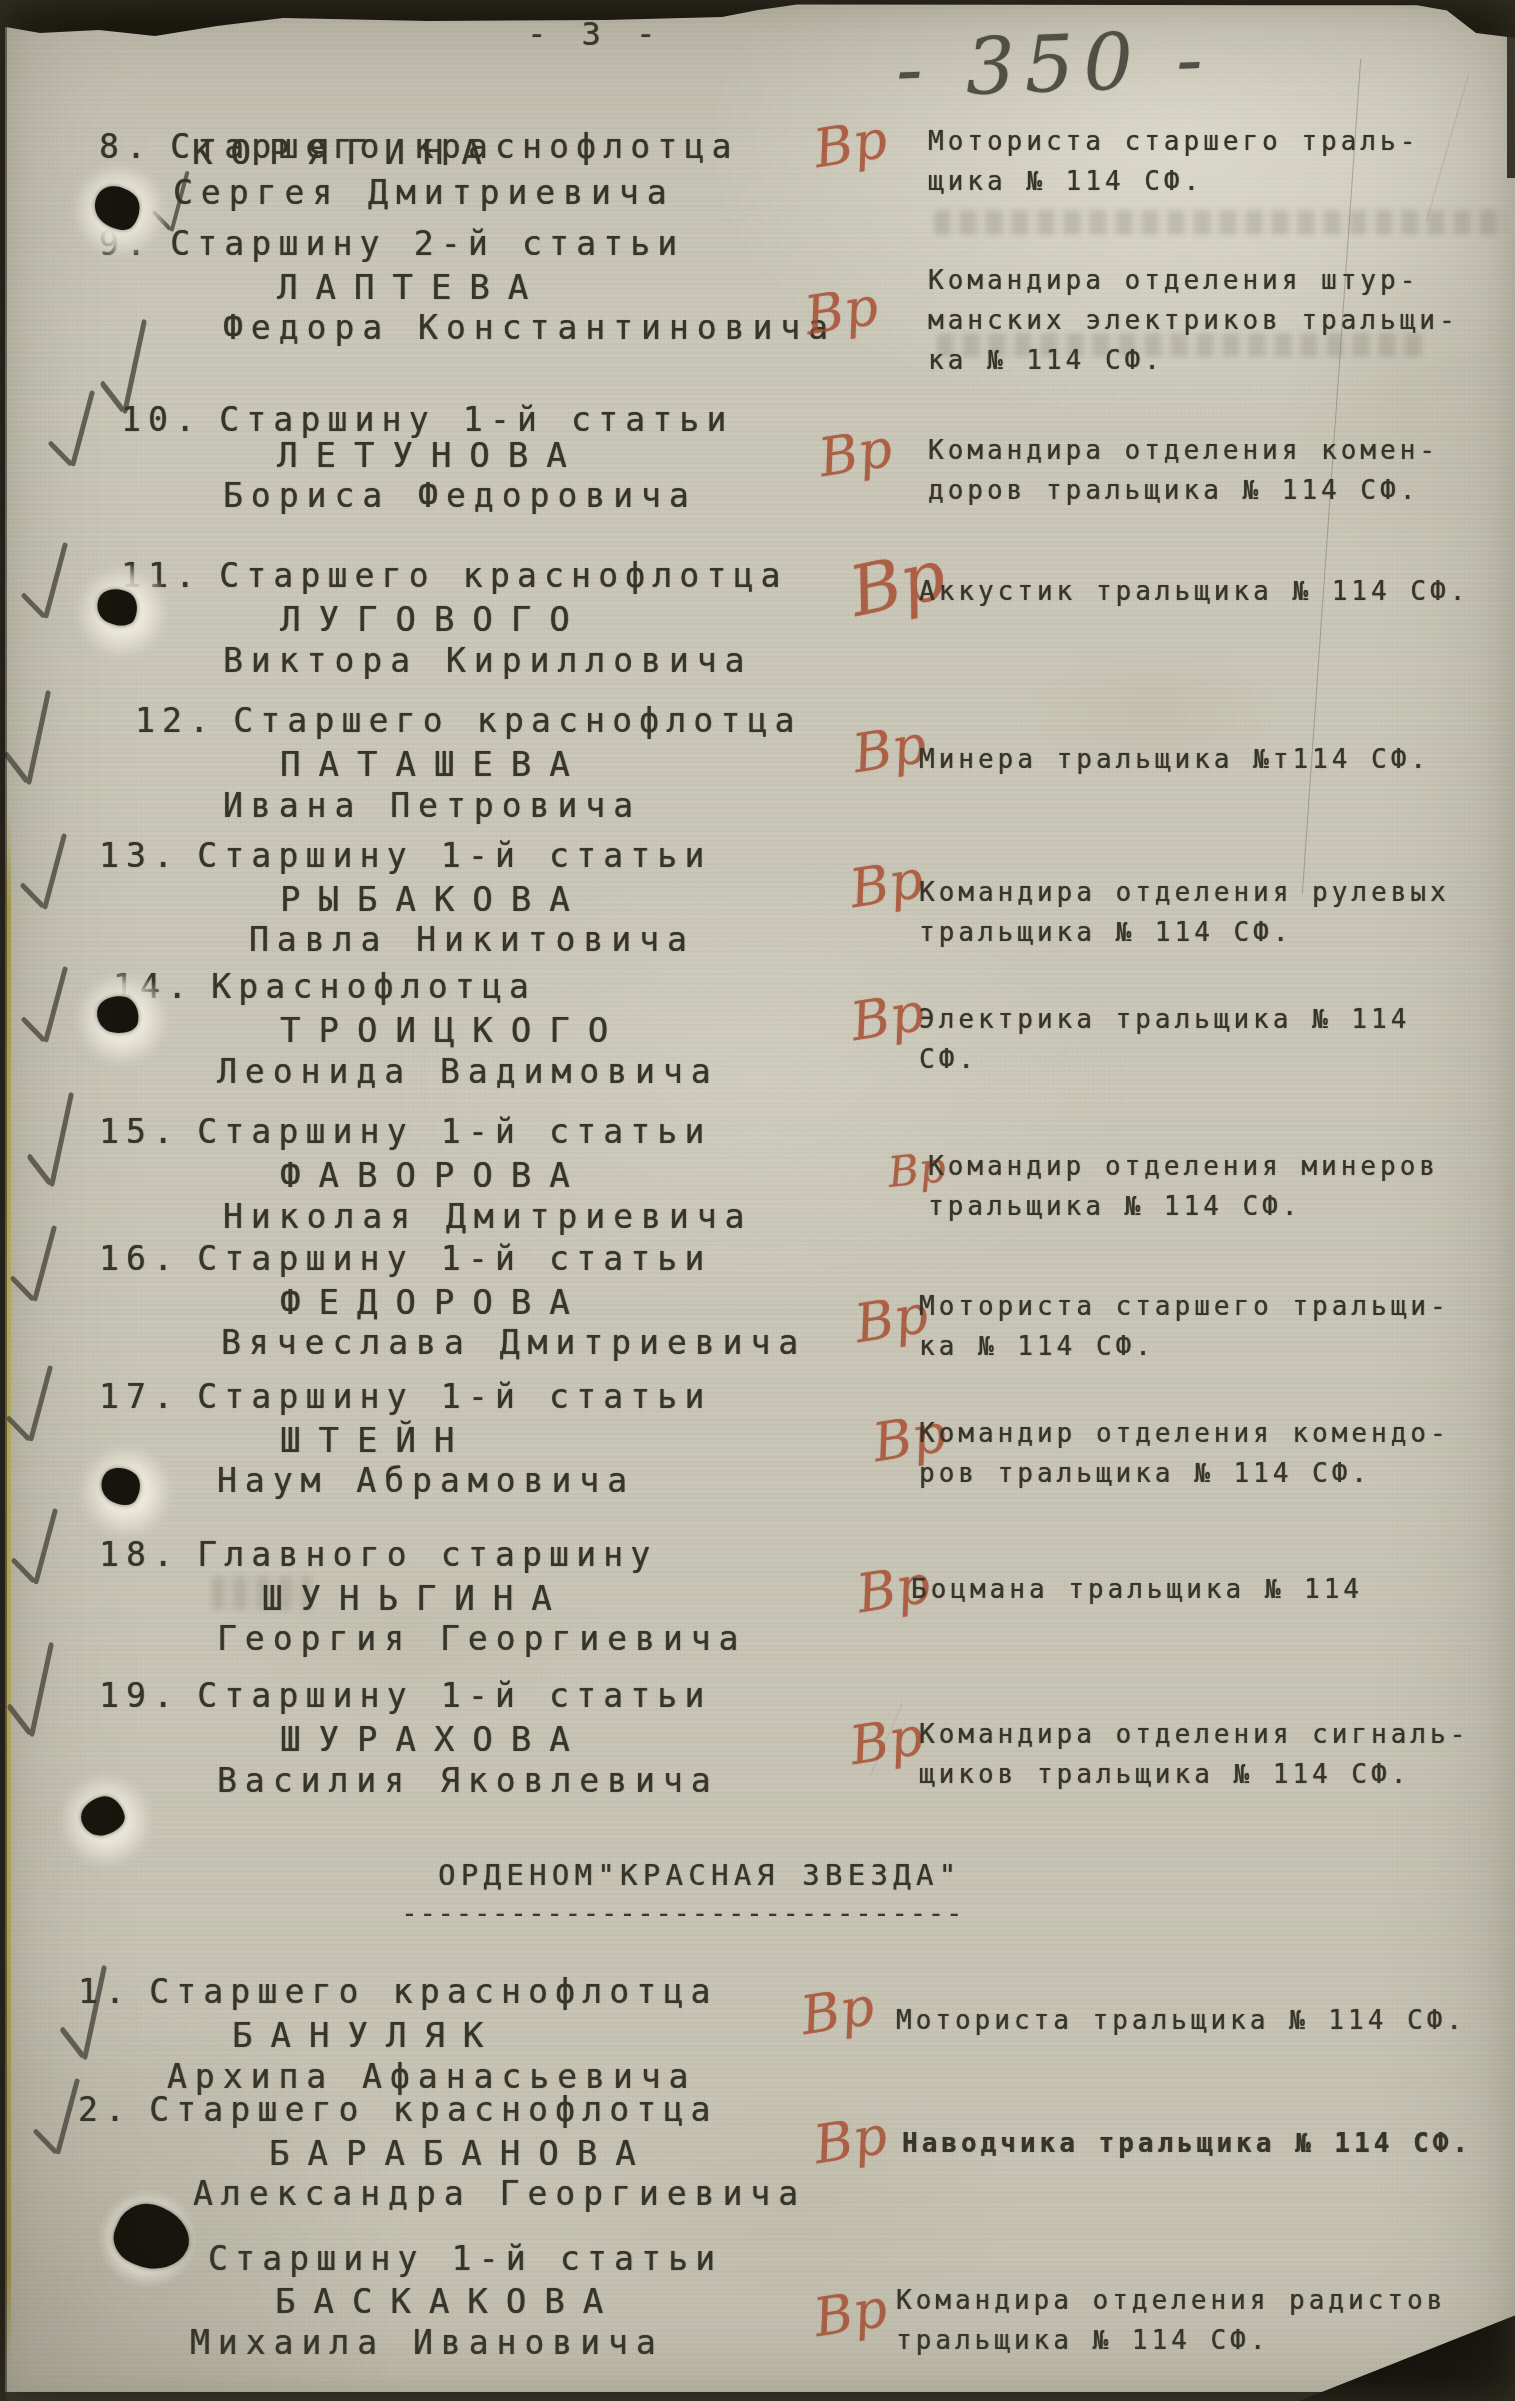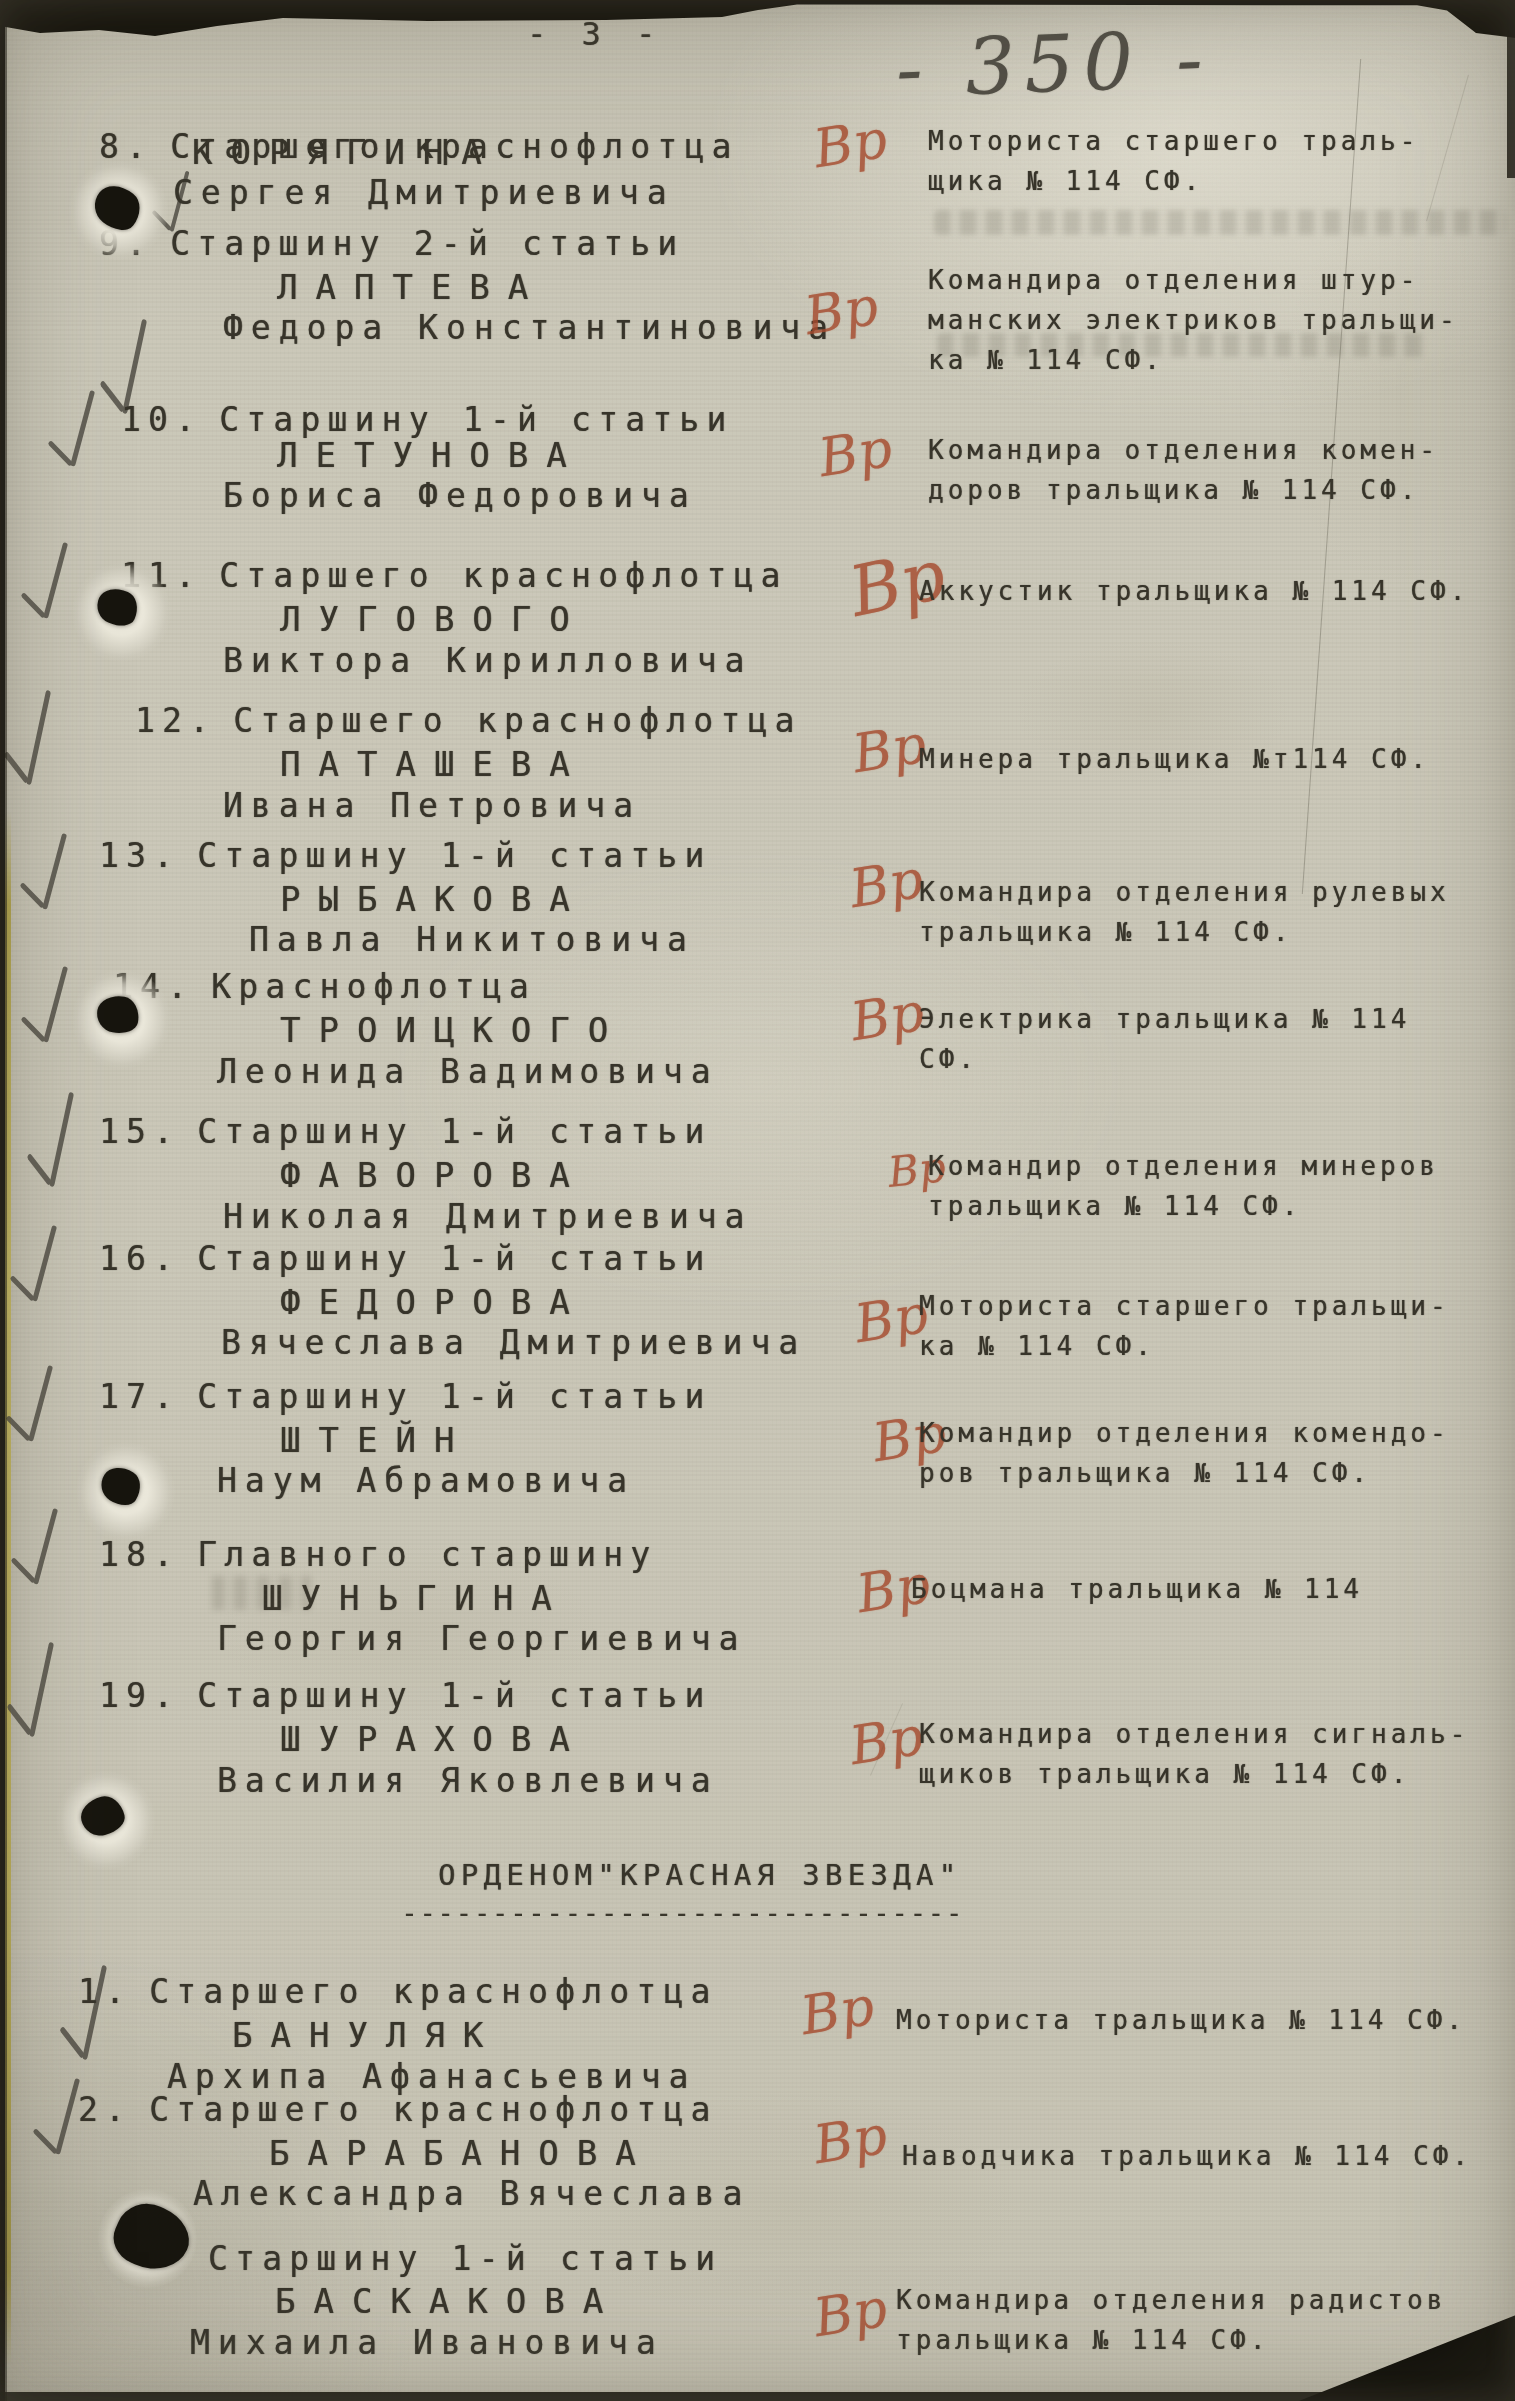--- a/index.html
+++ b/index.html
@@ -215,23 +215,23 @@
   <div class="abs typed name-line" style="left:232px;top:43px;">БАНУЛЯК</div>
   <div class="abs typed patr-line" style="left:167px;top:85px;">Архипа Афанасьевича</div>
   <div class="abs vr" style="left:801px;top:8px;">Вр</div>
   <div class="abs typed pos-text" style="left:896px;top:28px;">Моториста тральщика № 114 СФ.</div>
 </div>
 
 <div class="entry" style="top:2090px;">
   <div class="check" style="left:38px;top:-16.5px;"></div>
   <div class="abs typed rank-line" style="left:78px;top:0;"><span class="num">2.</span><span>Старшего краснофлотца</span></div>
   <div class="abs typed name-line" style="left:269px;top:43px;">БАРАБАНОВА</div>
-  <div class="abs typed patr-line" style="left:193px;top:84px;">Александра Вячеслава</div>
+  <div class="abs typed patr-line" style="left:193px;top:84px;">Александра Георгиевича</div>
   <div class="abs vr" style="left:814px;top:18.5px;">Вр</div>
-  <div class="abs typed pos-text" style="left:902px;top:46px;">Наводчика тральщика № 114 СФ.</div>
+  <div class="abs typed pos-text" style="left:902px;top:33px;font-weight:bold;">Наводчика тральщика № 114 СФ.</div>
 </div>
 
 <div class="entry" style="top:2239px;">
   <div class="abs typed rank-line" style="left:191px;top:0;"><span class="num"></span><span>Старшину 1-й статьи</span></div>
   <div class="abs typed name-line" style="left:275px;top:42px;">БАСКАКОВА</div>
   <div class="abs typed patr-line" style="left:190px;top:84px;">Михаила Ивановича</div>
   <div class="abs vr" style="left:814px;top:43px;">Вр</div>
   <div class="abs typed pos-text" style="left:896px;top:41px;">Командира отделения радистов
 тральщика № 114 СФ.</div>
 </div>

